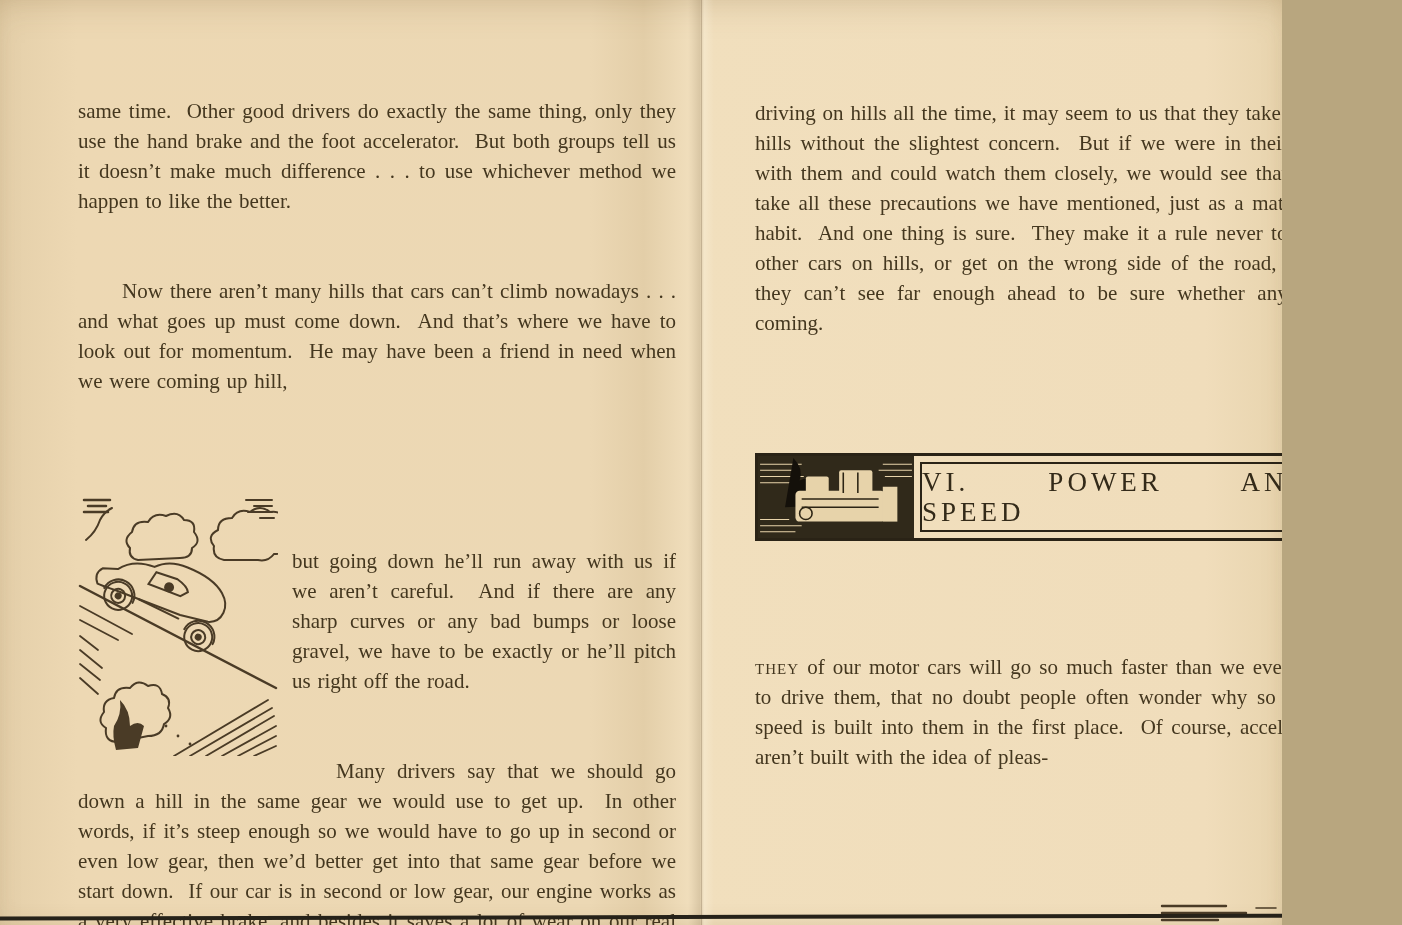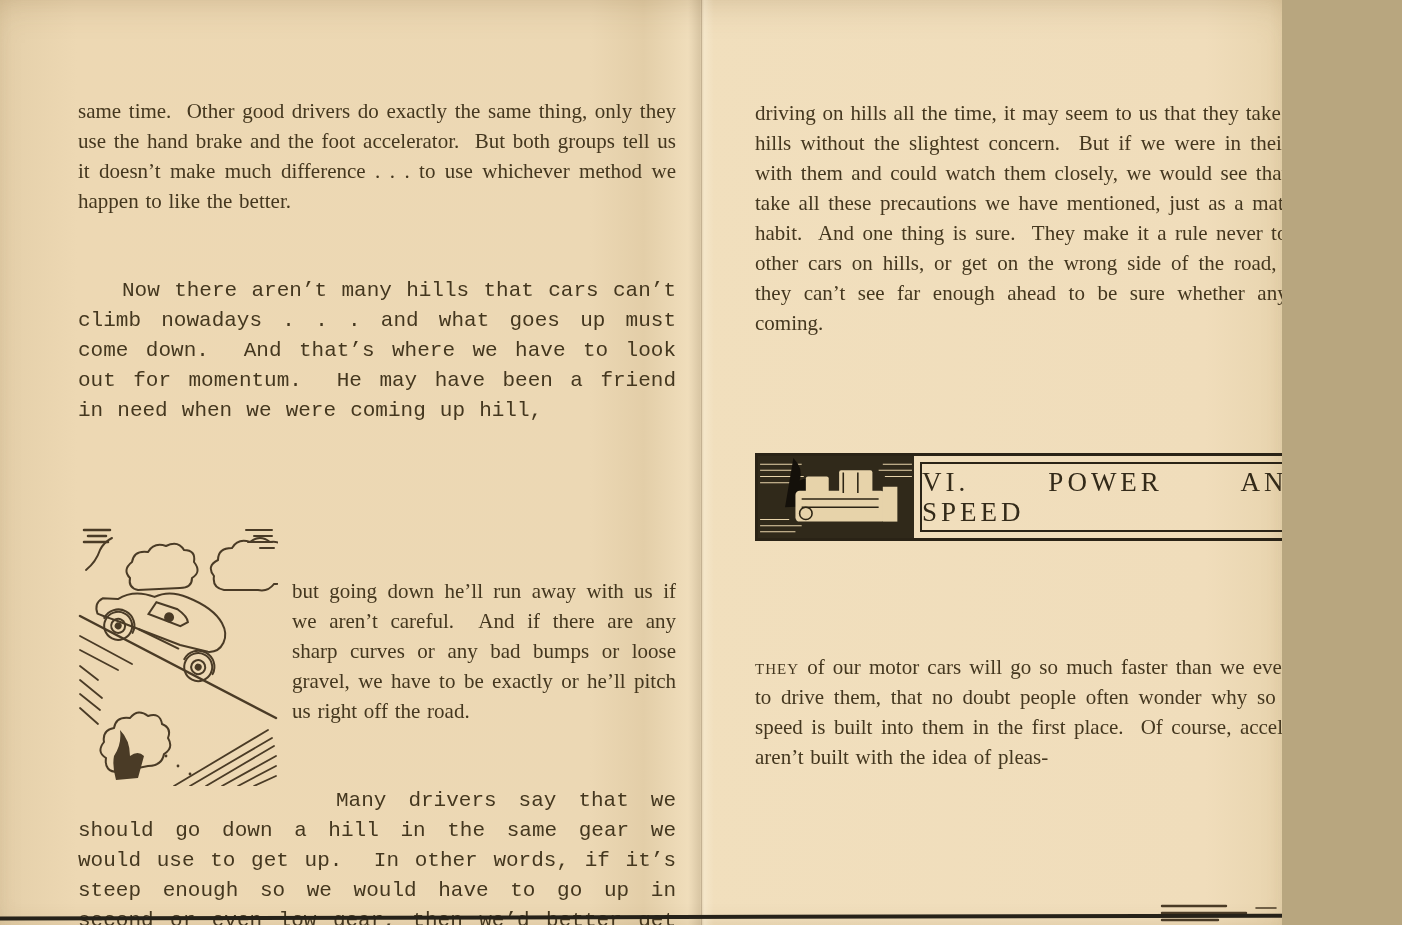--- a/index.html
+++ b/index.html
@@ -11,21 +11,21 @@
     color:#44371f;
   }
   .gutter{position:absolute;left:688px;top:0;width:26px;height:100%;
     background:linear-gradient(90deg,rgba(92,70,36,0) 0%,rgba(92,70,36,.16) 46%,rgba(255,250,235,.28) 62%,rgba(92,70,36,0) 100%);}
   .fold-line{position:absolute;left:701px;top:0;width:1px;height:100%;background:rgba(80,60,30,.22);}
   .bottom-edge{position:absolute;left:0;top:915px;width:1402px;height:4px;background:#262219;transform:rotate(-0.12deg);}
   .page{position:absolute;text-align:justify;font-size:21px;line-height:30px;word-spacing:1.5px;white-space:pre-wrap;}
   .page p{margin:0;}
   .page-left{left:78px;top:36px;width:598px;}
   .page-right{left:755px;top:38px;width:577px;}
-  .indent{text-indent:44px;font-family:Liberation Mono, monospace;}
+  .indent{text-indent:44px;}
   .flow::after{content:"";display:block;clear:both;}
   .fig-left{float:left;width:200px;height:266px;margin:4px 14px 2px 0;}
   .fig-right{float:right;width:172px;height:264px;margin:6px 0 2px 14px;}
   .chapter-box{margin:25px 0 21px 0;border:3px solid #2a2316;height:88px;box-sizing:border-box;
     display:flex;align-items:stretch;white-space:normal;}
   .vignette{flex:0 0 156px;width:156px;height:100%;display:block;}
   .title-frame{flex:1;border:2px solid #2a2316;margin:6px 16px 6px 6px;
     display:flex;align-items:center;justify-content:center;}
   .chapter-title{font-size:27px;letter-spacing:4px;word-spacing:13px;color:#332a19;}
   .lead{font-variant:all-small-caps;letter-spacing:1px;}

